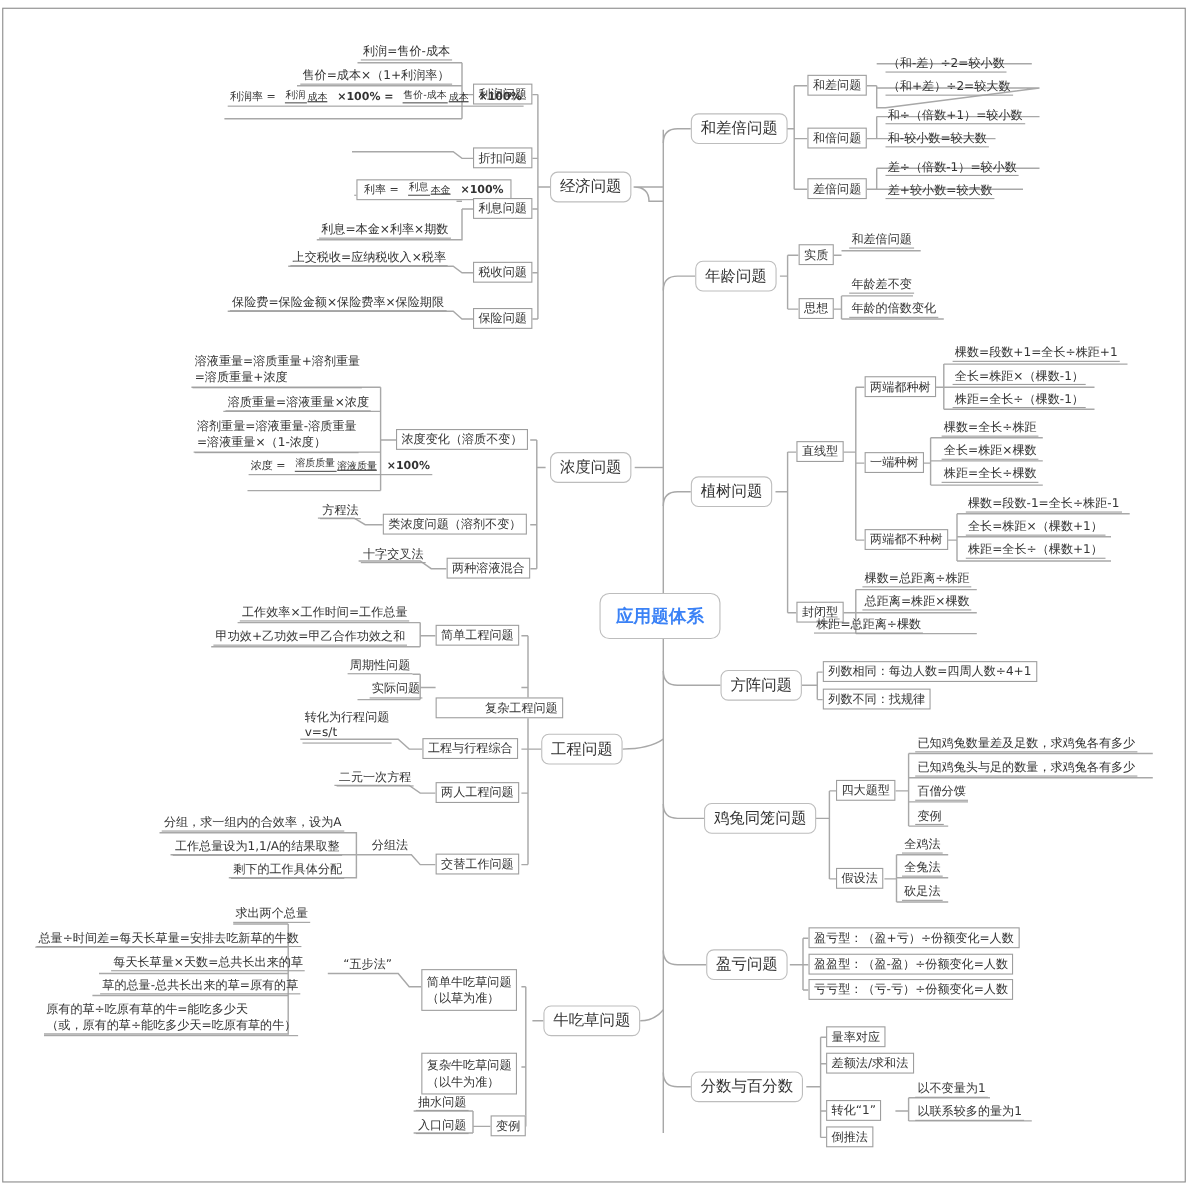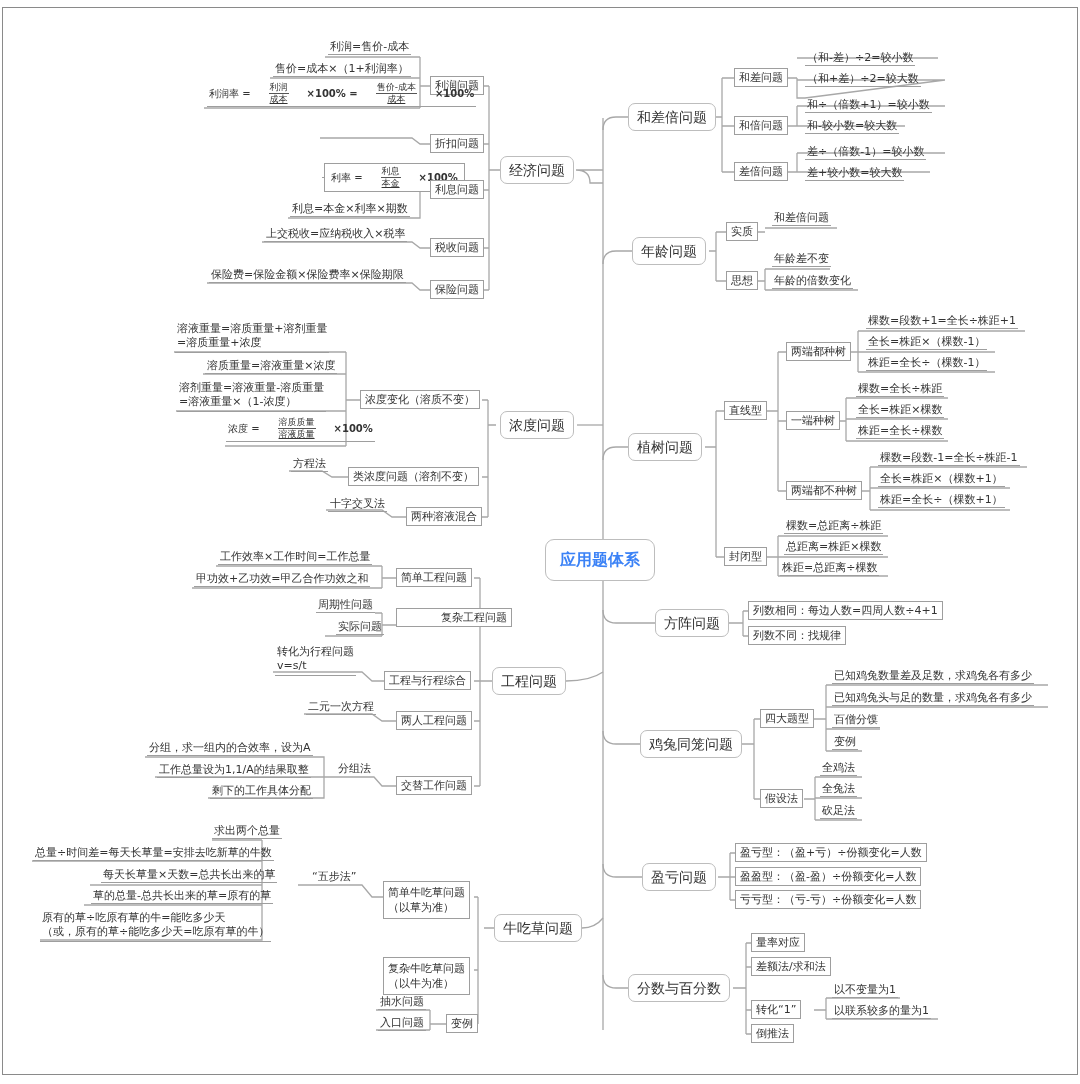--- a/index.html
+++ b/index.html
@@ -6,21 +6,21 @@
   body{width:1080px;height:1084px;position:relative;overflow:hidden;font-family:"DejaVu Sans","Liberation Sans",sans-serif;color:#333;}
   #frame{position:absolute;left:2px;top:7px;width:1076px;height:1068px;border:1px solid #8a8a8a;box-sizing:border-box;}
   svg#links{position:absolute;left:0;top:0;width:1080px;height:1084px;pointer-events:none;}
   .n{position:absolute;white-space:nowrap;box-sizing:border-box;line-height:1;}
   .root{border:1.5px solid #bdbdbd;border-radius:9px;font-size:16px;font-weight:bold;padding:12px 14px;background:#fff;color:#3b82f6;}
   .l1{border:1.5px solid #bdbdbd;border-radius:7px;font-size:14px;padding:6px 8px;background:#fff;color:#333;}
   .l2{border:1px solid #9e9e9e;font-size:11px;padding:3px 4px;background:#fff;color:#333;}
   .leaf{font-size:11px;color:#333;padding:0 2px 2px 2px;border-bottom:1px solid #9e9e9e;}
   .ml{white-space:pre;line-height:14px;}
   .fbox{border:1px solid #9e9e9e;padding:3px 6px;font-size:10px;background:#fff;}
-  .frac{display:inline-flex;flex-direction:column;align-items:center;vertical-align:middle;font-size:9px;margin:0 18px;}
+  .frac{display:inline-flex;align-items:center;vertical-align:middle;font-size:9px;margin:0 8px;}
   .frac .num{border-bottom:1px solid #555;padding:0 1px 1px;}
   .frac .den{padding:1px 1px 0;text-decoration:underline;}
   .bold{font-weight:bold;font-size:10px;}
   .formula{display:flex;align-items:center;font-size:10px;}
 </style>
 </head>
 <body>
 
 <div id="frame"></div>
 
@@ -124,21 +124,21 @@
 <div class="n leaf" style="left:856px;top:383px;">棵数=全长÷株距</div>
 <div class="n leaf" style="left:856px;top:404px;">全长=株距×棵数</div>
 <div class="n leaf" style="left:856px;top:425px;">株距=全长÷棵数</div>
 <div class="n l2" style="left:786px;top:481px;">两端都不种树</div>
 <div class="n leaf" style="left:878px;top:452px;">棵数=段数-1=全长÷株距-1</div>
 <div class="n leaf" style="left:878px;top:473px;">全长=株距×（棵数+1）</div>
 <div class="n leaf" style="left:878px;top:494px;">株距=全长÷（棵数+1）</div>
 <div class="n l2" style="left:724px;top:547px;">封闭型</div>
 <div class="n leaf" style="left:784px;top:520px;">棵数=总距离÷株距</div>
 <div class="n leaf" style="left:784px;top:541px;">总距离=株距×棵数</div>
-<div class="n leaf" style="left:780px;top:562px;">株距=总距离÷棵数</div>
+<div class="n leaf" style="left:740px;top:562px;">株距=总距离÷棵数</div>
 
 <div class="n l1" style="left:655px;top:609px;">方阵问题</div>
 <div class="n l2" style="left:748px;top:601px;">列数相同：每边人数=四周人数÷4+1</div>
 <div class="n l2" style="left:748px;top:626px;">列数不同：找规律</div>
 
 <div class="n l1" style="left:640px;top:730px;">鸡兔同笼问题</div>
 <div class="n l2" style="left:760px;top:709px;">四大题型</div>
 <div class="n leaf" style="left:832px;top:670px;">已知鸡兔数量差及足数，求鸡兔各有多少</div>
 <div class="n leaf" style="left:832px;top:692px;">已知鸡兔头与足的数量，求鸡兔各有多少</div>
 <div class="n leaf" style="left:832px;top:714px;">百僧分馍</div>
@@ -212,21 +212,21 @@
 </div>
 <div class="n l2" style="left:348px;top:467px;">类浓度问题（溶剂不变）</div>
 <div class="n leaf" style="left:291px;top:458px;">方程法</div>
 <div class="n l2" style="left:406px;top:507px;">两种溶液混合</div>
 <div class="n leaf" style="left:328px;top:498px;">十字交叉法</div>
 
 <div class="n l1" style="left:492px;top:667px;">工程问题</div>
 <div class="n l2" style="left:396px;top:568px;">简单工程问题</div>
 <div class="n leaf" style="left:218px;top:551px;">工作效率×工作时间=工作总量</div>
 <div class="n leaf" style="left:194px;top:573px;">甲功效+乙功效=甲乙合作功效之和</div>
-<div class="n l2" style="left:396px;top:608px;padding-left:44px;">复杂工程问题</div>
+<div class="n l2" style="left:396px;top:634px;padding-left:44px;">复杂工程问题</div>
 <div class="n leaf" style="left:316px;top:599px;">周期性问题</div>
 <div class="n leaf" style="left:336px;top:621px;font-family:Liberation Serif, serif;">实际问题</div>
 <div class="n l2" style="left:384px;top:671px;">工程与行程综合</div>
 <div class="n leaf ml" style="left:275px;top:645px;">转化为行程问题
 v=s/t</div>
 <div class="n l2" style="left:396px;top:711px;">两人工程问题</div>
 <div class="n leaf" style="left:306px;top:701px;">二元一次方程</div>
 <div class="n l2" style="left:396px;top:776px;">交替工作问题</div>
 <div class="n leaf" style="left:336px;top:763px;border-bottom:none;">分组法</div>
 <div class="n leaf" style="left:147px;top:742px;">分组，求一组内的合效率，设为A</div>

